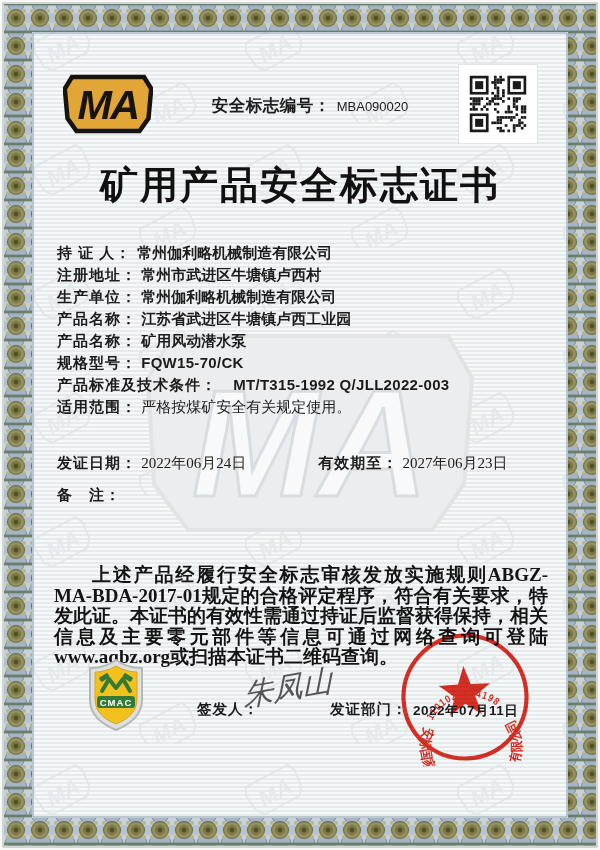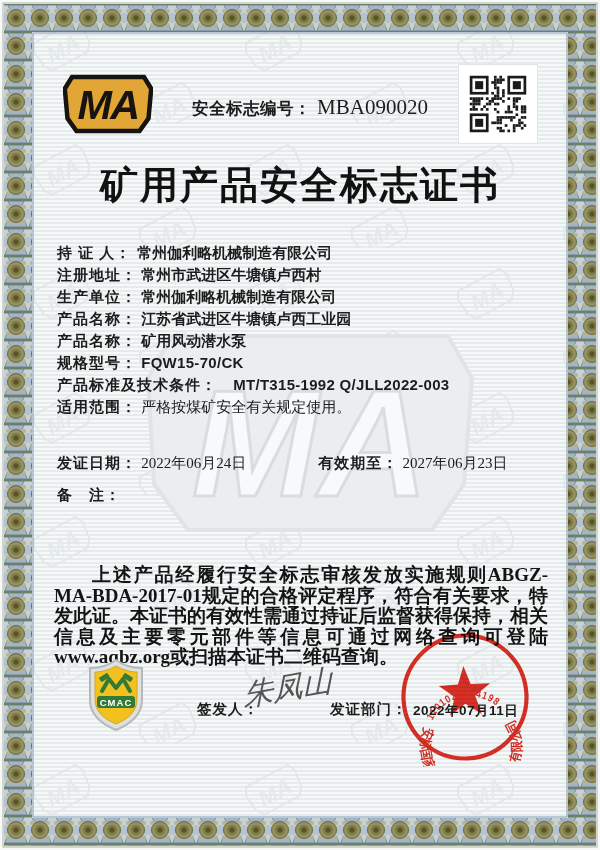--- a/index.html
+++ b/index.html
@@ -11,21 +11,21 @@
       rgba(219,226,230,.40) 2px, rgba(219,226,230,.40) 4px);
     font-family:"Liberation Sans", sans-serif;color:#1c1c1c;
   }
   svg{display:block}
   .layer{position:absolute;left:0;top:0;pointer-events:none;}
   
   .ma-logo{position:absolute;left:63px;top:74px;}
   .num-line{position:absolute;left:165px;top:95px;width:290px;text-align:center;
     font-size:16.5px;white-space:nowrap;}
   .num-label{font-weight:600;letter-spacing:.5px;}
-  .num-serif{font-family:Liberation Serif, serif;font-size:21px;margin-left:6px;}
+  .num-serif{font-family:Liberation Sans, sans-serif;font-size:13px;margin-left:6px;}
   .qr{position:absolute;left:459px;top:65px;width:78px;height:78px;background:#fff;
     box-shadow:0 0 0 1px #e2e5e7;}
   
   .title{position:absolute;top:160px;left:0;width:100%;text-align:center;
     font-family:"Liberation Serif", serif;font-weight:900;font-size:38px;
     letter-spacing:2px;color:#111;}
   
   .fields{position:absolute;left:57px;top:240px;width:500px;font-size:15px;}
   .frow{height:22px;line-height:25.7px;white-space:nowrap;}
   .flabel{display:inline-block;min-width:76px;font-weight:700;letter-spacing:1px;}

